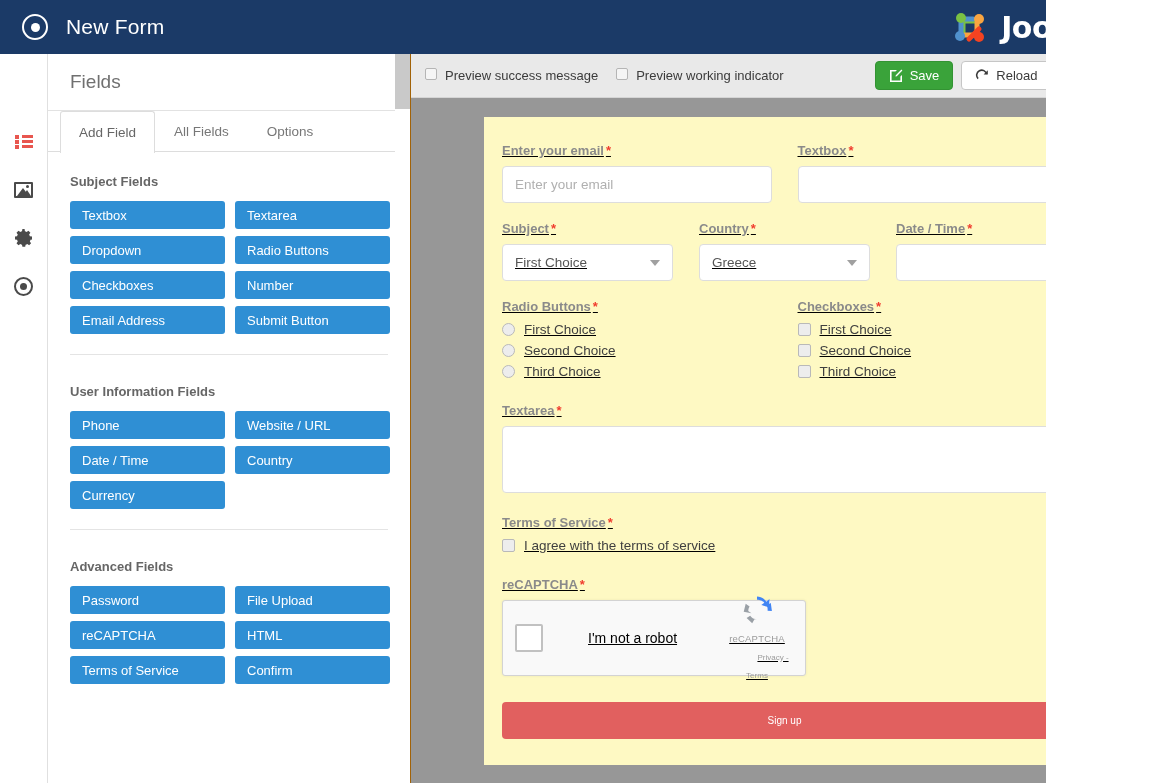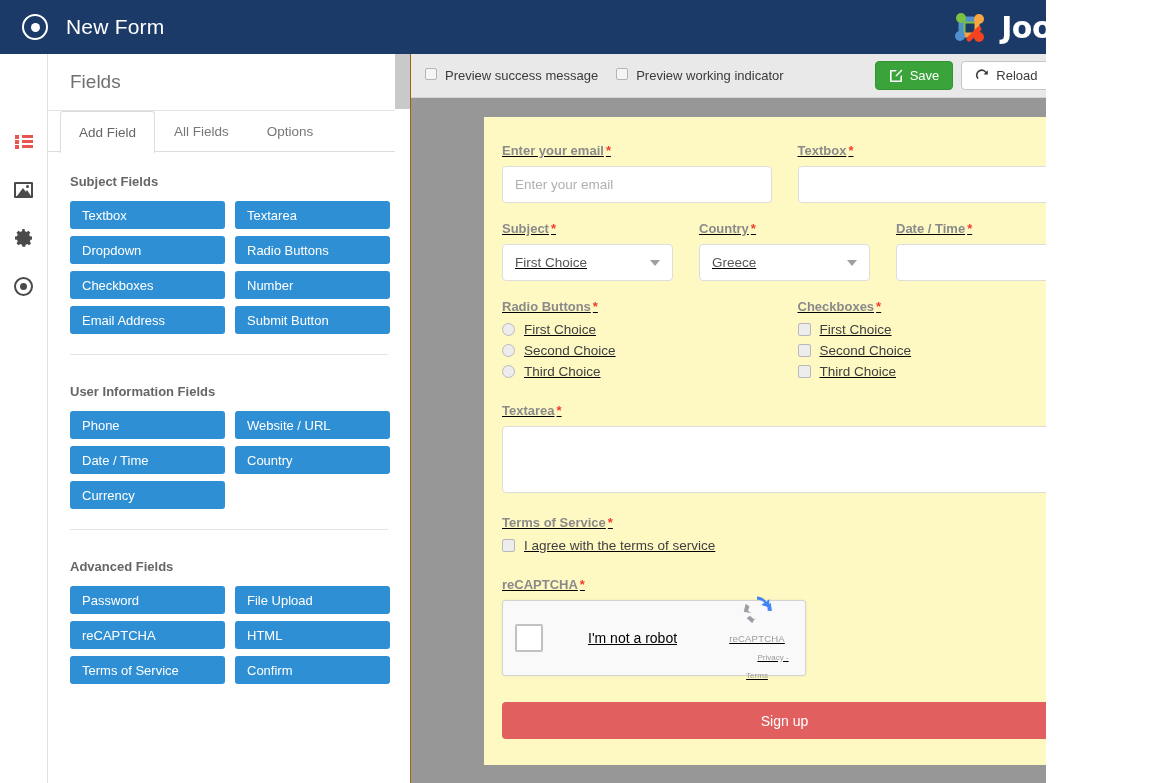--- a/index.html
+++ b/index.html
@@ -223,21 +223,21 @@
     border-radius: 2px; cursor: pointer; flex: 0 0 auto;
   }
   .rc-text { font-size: 14px; color: #000000; margin-left: 13px; flex: 1; }
   .rc-brand { text-align: center; width: 72px; }
   .rc-logo { margin: 0 auto 2px auto; width: 34px; height: 30px; }
   .rc-name { font-size: 9.5px; color: #9b9b9b; letter-spacing: .2px; }
   .rc-links { font-size: 8px; color: #9b9b9b; margin-top: 1px; padding-left: 32px; }
 
   .signup {
     width: 100%; height: 37px; background: #e1605f; color: #ffffff;
-    border: none; border-radius: 4px; font-size: 14px;
+    border: none; border-radius: 4px; font-size: 10px;
     font-family: "Liberation Sans", sans-serif; cursor: pointer; margin-top: 8px;
   }
 
   .main-scrollbar {
     position: absolute; right: 0; top: 44px; width: 15px; height: 685px; background: #ffffff;
   }
   .main-scrollbar .thumb {
     position: absolute; left: 0; top: 0; width: 15px; height: 612px; background: #979797;
   }
 </style>

